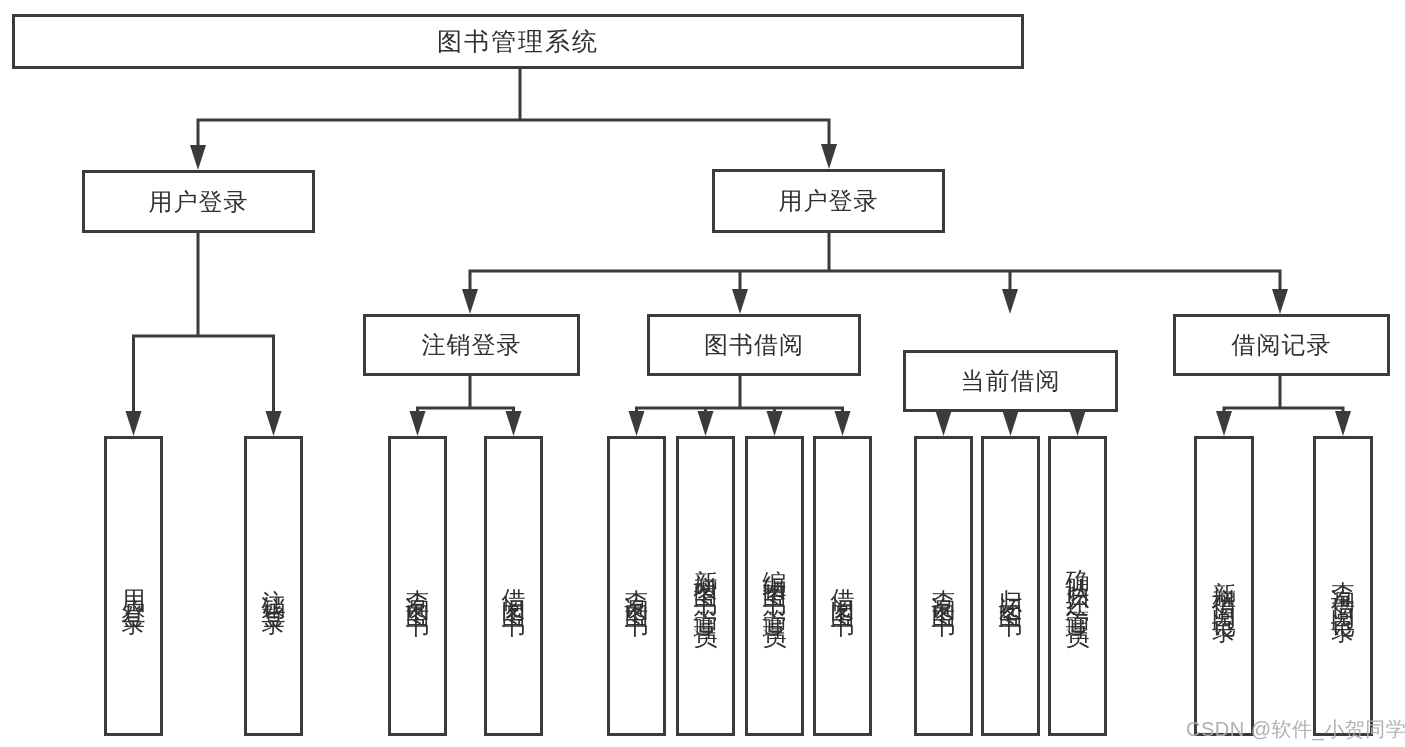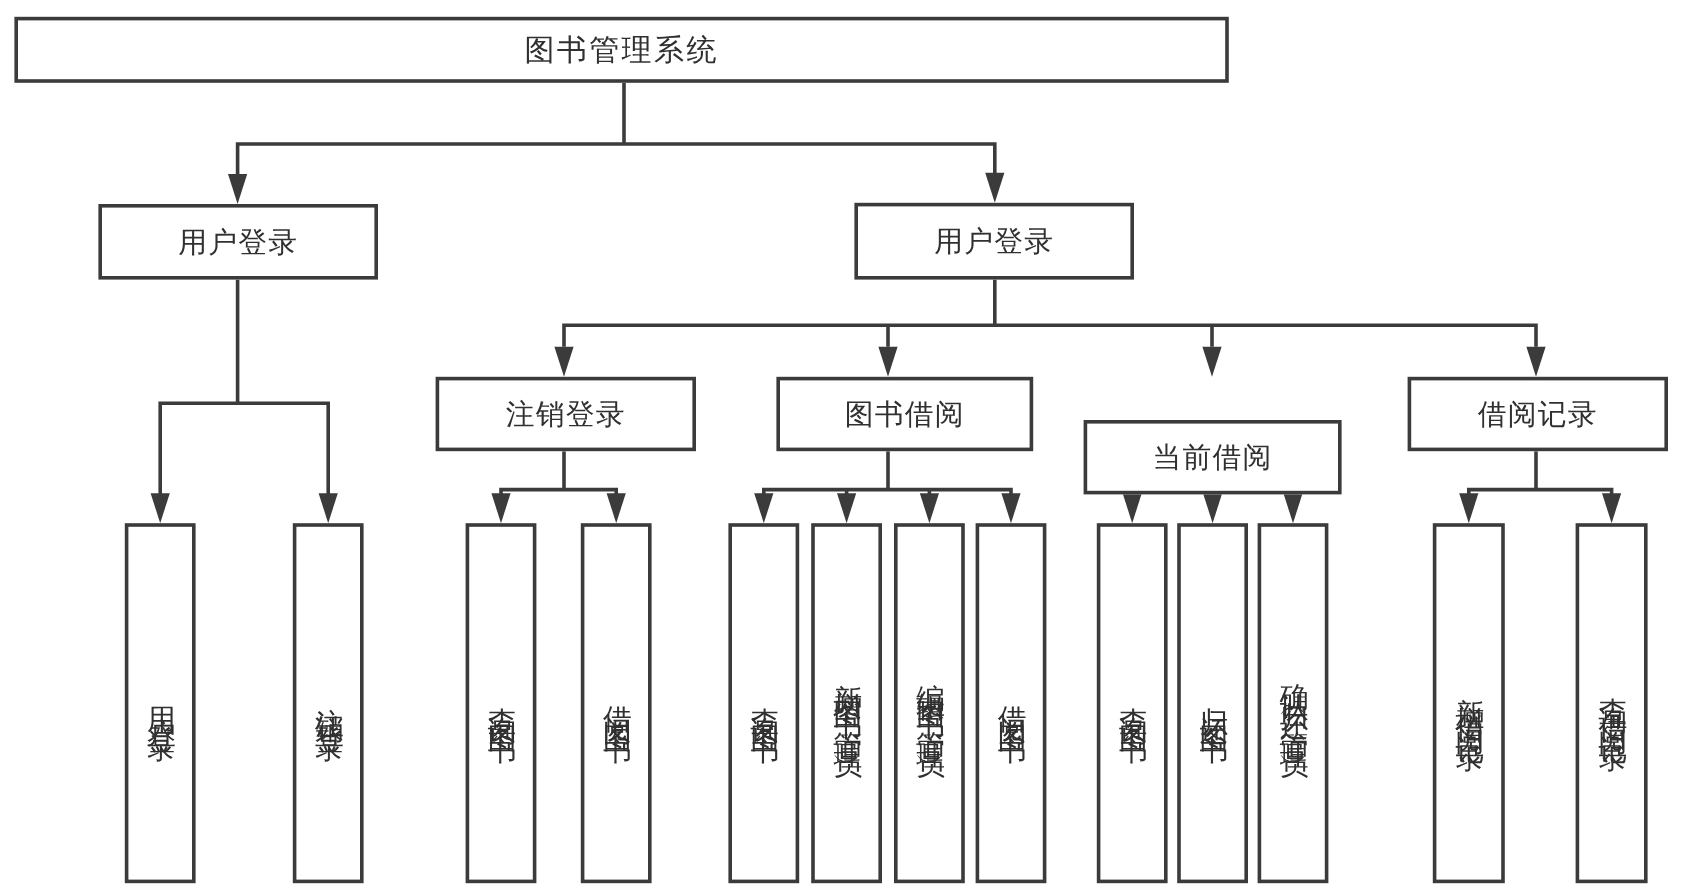--- a/index.html
+++ b/index.html
@@ -130,14 +130,15 @@
     <span class="v-label">确认归还（管理员）</span>
   </div>
 
   <div class="box leaf" style="left:1194px;top:436px;width:60px;height:300px;">
     <span class="v-label">新增借阅记录</span>
   </div>
   <div class="box leaf" style="left:1313px;top:436px;width:60px;height:300px;">
     <span class="v-label">查询借阅记录</span>
   </div>
 
+  <div class="watermark">CSDN @软件_小贺同学</div>
 
 </div>
 
 </body></html>

